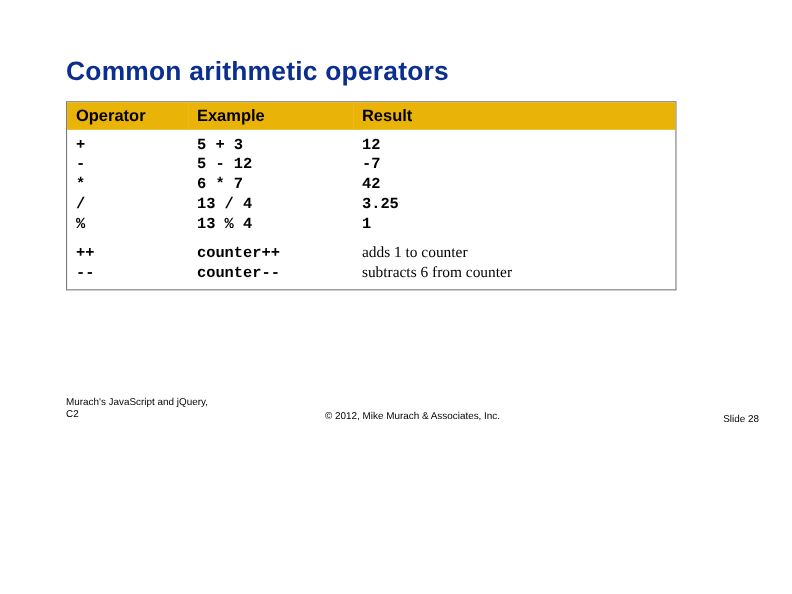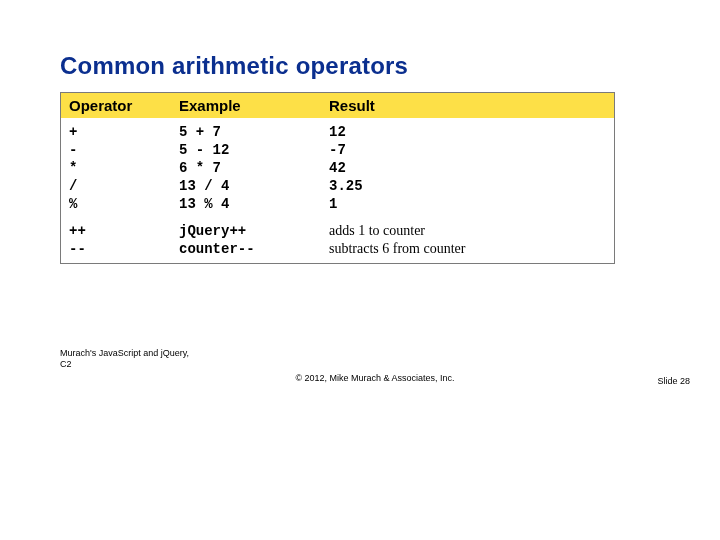--- a/index.html
+++ b/index.html
@@ -34,21 +34,21 @@
     width: 555px;
     border: 1px solid #7a7a7a;
     box-sizing: border-box;
     background: #fff;
   }
   table {
     width: 100%;
     border-collapse: collapse;
   }
   thead th {
-    background: #fde047;
+    background: #eab308;
     font-family: Arial, Helvetica, sans-serif;
     font-weight: 700;
     font-size: 15px;
     text-align: left;
     padding: 4px 8px 4px 8px;
     color: #000;
   }
   tbody td {
     font-size: 14px;
     padding: 1px 8px;
@@ -73,21 +73,21 @@
     left: 60px;
     right: 30px;
     bottom: 30px;
     font-family: Arial, Helvetica, sans-serif;
     font-size: 9px;
     color: #000;
   }
   .footer-left {
     position: absolute;
     left: 0;
-    bottom: 16px;
+    bottom: 4px;
     max-width: 180px;
     line-height: 1.2;
   }
   .footer-center {
     position: absolute;
     left: 0;
     right: 0;
     bottom: 3px;
     text-align: center;
   }
@@ -115,21 +115,21 @@
       <thead>
         <tr>
           <th>Operator</th>
           <th>Example</th>
           <th>Result</th>
         </tr>
       </thead>
       <tbody>
         <tr class="first">
           <td class="mono">+</td>
-          <td class="mono">5 + 7</td>
+          <td class="mono">5 + 3</td>
           <td class="mono">12</td>
         </tr>
         <tr>
           <td class="mono">-</td>
           <td class="mono">5 - 12</td>
           <td class="mono">-7</td>
         </tr>
         <tr>
           <td class="mono">*</td>
           <td class="mono">6 * 7</td>
@@ -140,21 +140,21 @@
           <td class="mono">13 / 4</td>
           <td class="mono">3.25</td>
         </tr>
         <tr>
           <td class="mono">%</td>
           <td class="mono">13 % 4</td>
           <td class="mono">1</td>
         </tr>
         <tr class="gap">
           <td class="mono">++</td>
-          <td class="mono">jQuery++</td>
+          <td class="mono">counter++</td>
           <td class="serif">adds 1 to counter</td>
         </tr>
         <tr class="last">
           <td class="mono">--</td>
           <td class="mono">counter--</td>
           <td class="serif">subtracts 6 from counter</td>
         </tr>
       </tbody>
     </table>
   </div>

